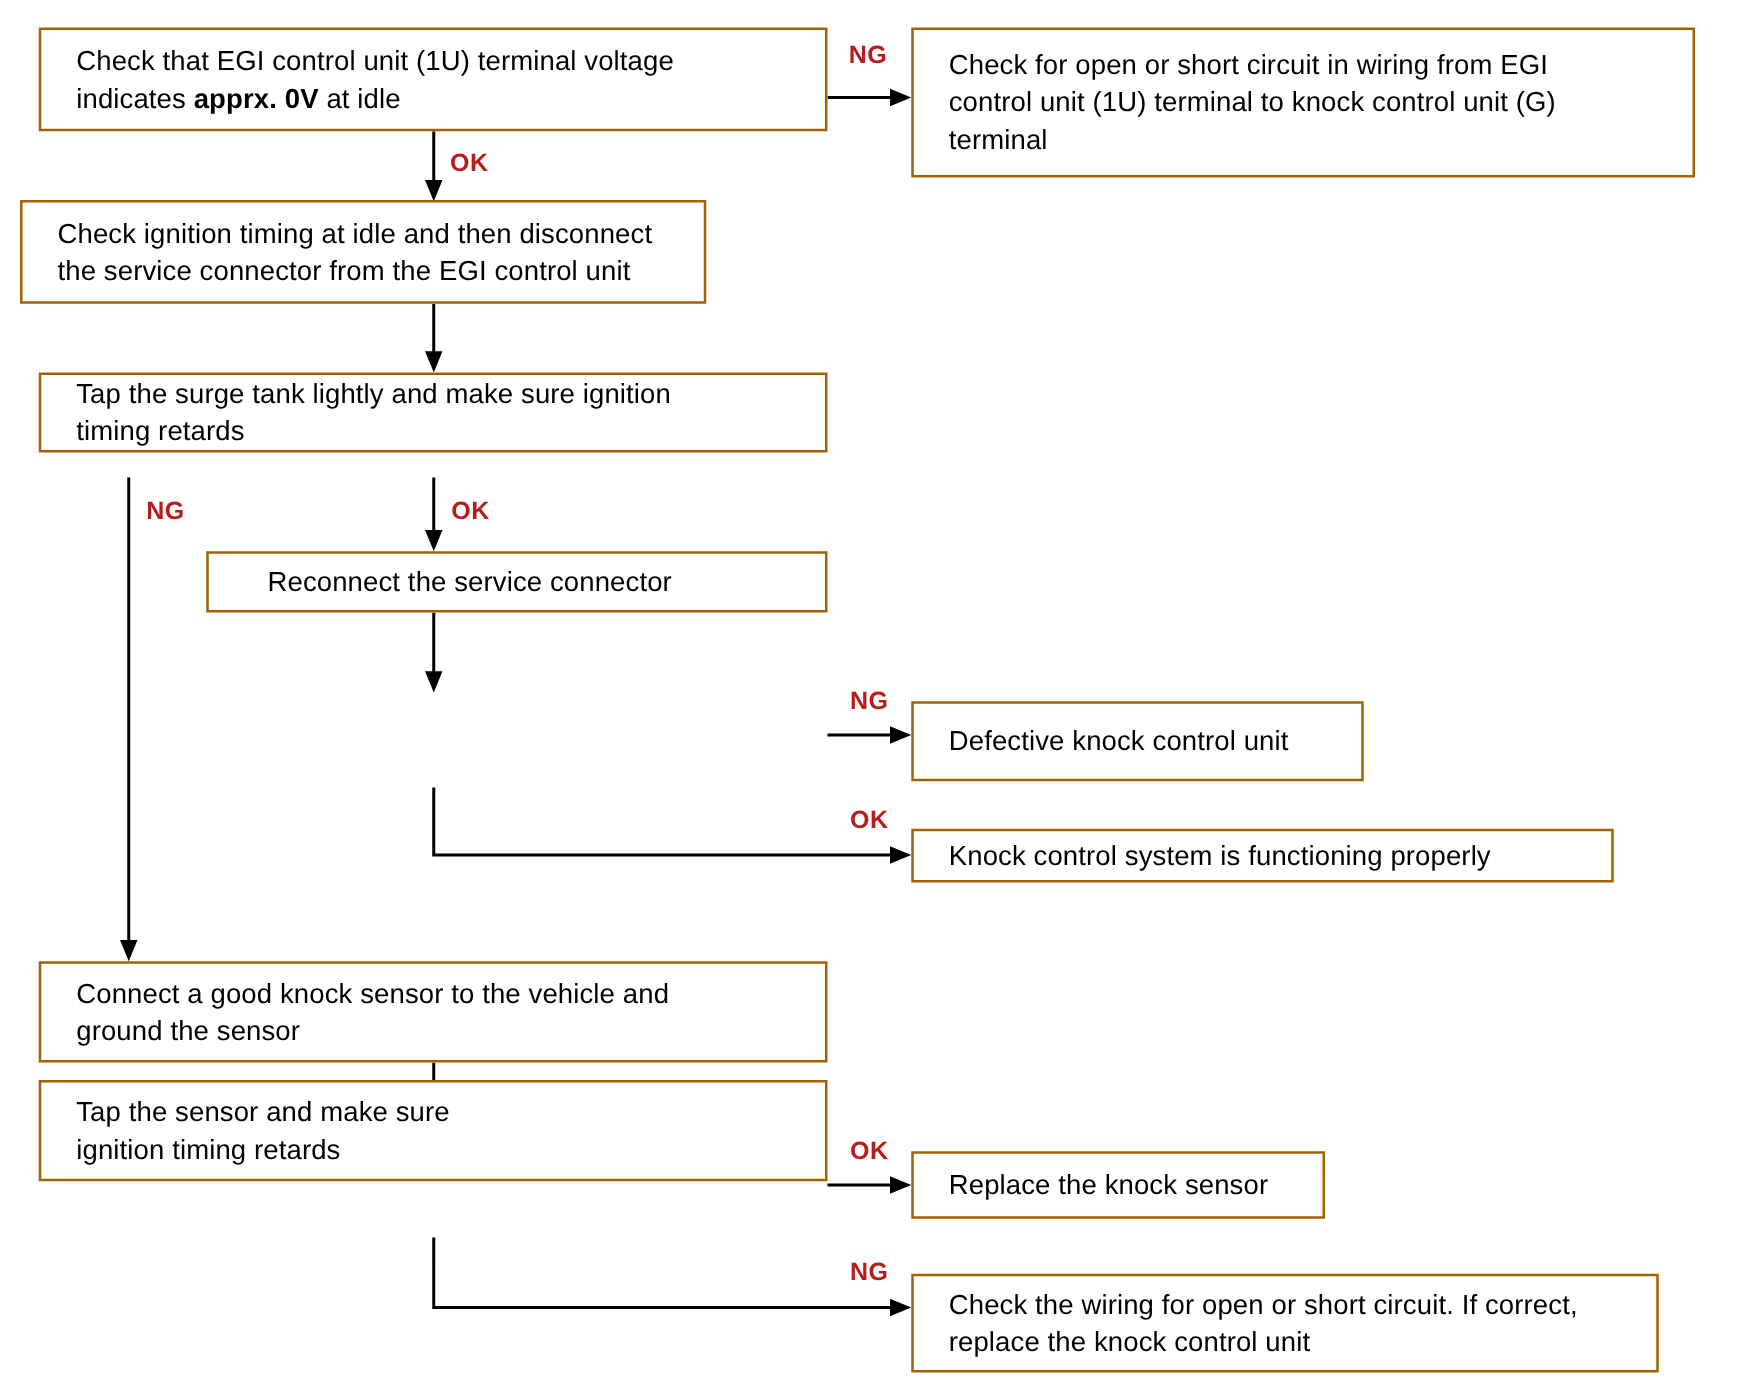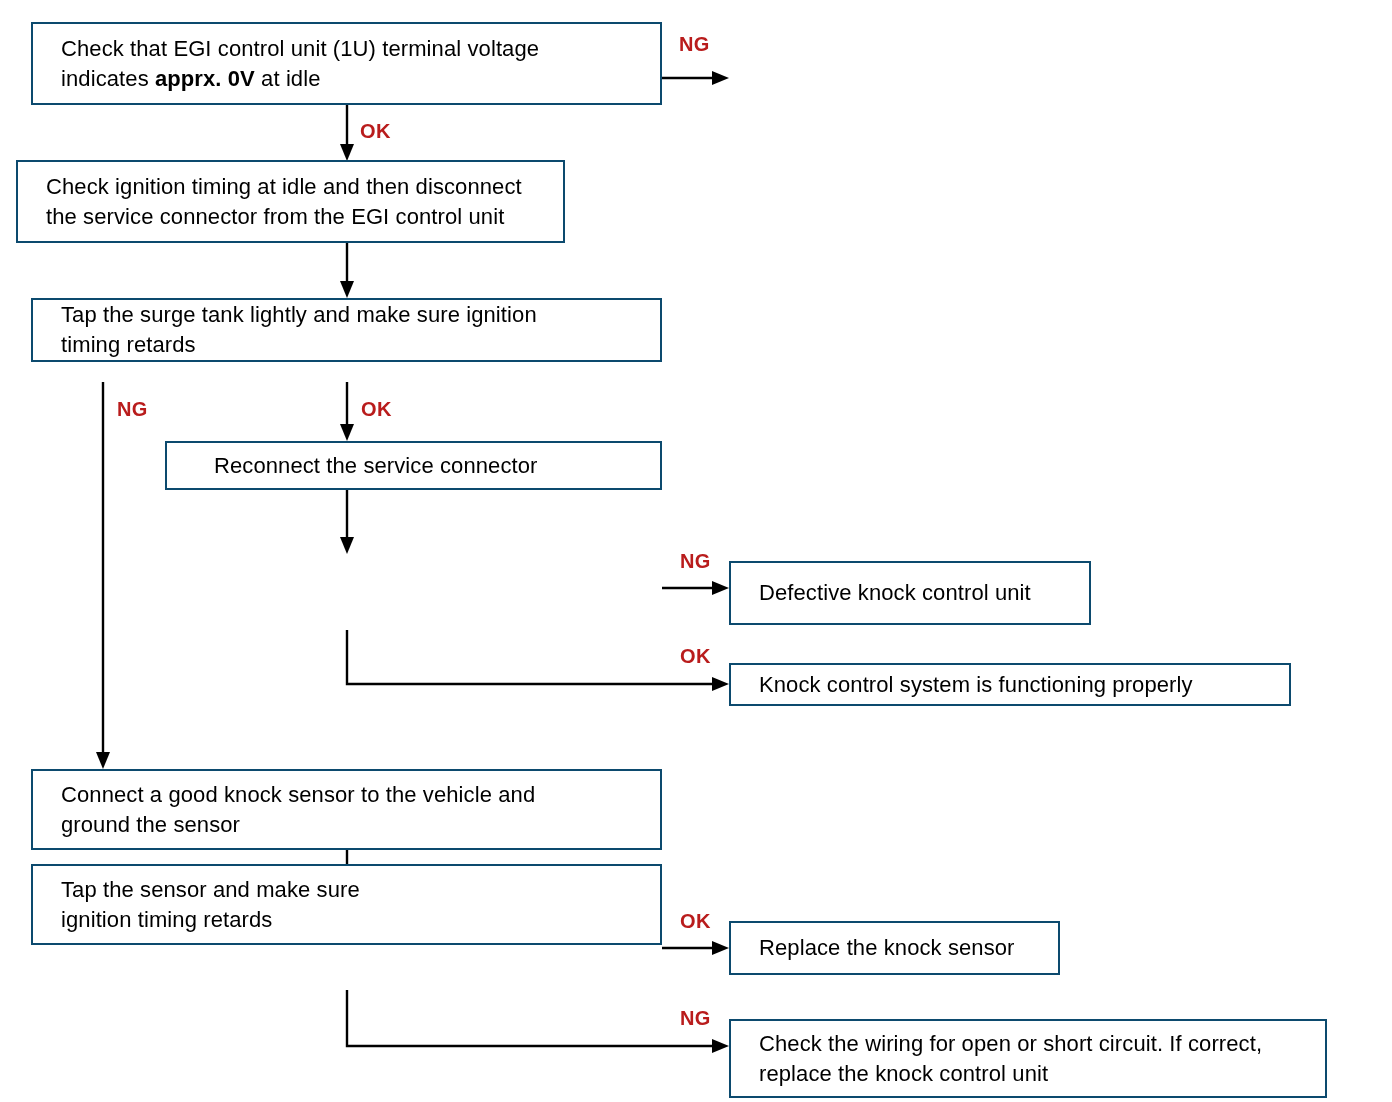--- a/index.html
+++ b/index.html
@@ -11,21 +11,21 @@
     position: relative;
     width: 1392px;
     height: 1102px;
     background: #ffffff;
     font-family: "Liberation Sans", sans-serif;
     overflow: hidden;
   }
   .box {
     position: absolute;
     box-sizing: border-box;
-    border: 2px solid #0c4a6e;
+    border: 2px solid #a16207;
     background: #ffffff;
     display: flex;
     align-items: center;
     z-index: 3;
   }
   .box .txt {
     padding: 0 0 0 28px;
     font-size: 22px;
     line-height: 30px;
     color: #000000;
@@ -100,20 +100,25 @@
     <polygon class="head" points="729,948 712,941 712,955"></polygon>
 
     <polyline points="347,990 347,1046 718,1046"></polyline>
     <polygon class="head" points="729,1046 712,1039 712,1053"></polygon>
   </svg>
 
   <div class="box" style="left:31px; top:22px; width:631px; height:83px;">
     <div class="txt">Check that EGI control unit (1U) terminal voltage<br>indicates <b>apprx. 0V</b> at idle</div>
   </div>
 
+  <div class="box" style="left:729px; top:22px; width:627px; height:120px;">
+    <div class="txt">Check for open or short circuit in wiring from EGI
+control unit (1U) terminal to knock control unit (G)
+terminal</div>
+  </div>
 
   <div class="box" style="left:16px; top:160px; width:549px; height:83px;">
     <div class="txt">Check ignition timing at idle and then disconnect
 the service connector from the EGI control unit</div>
   </div>
 
   <div class="box" style="left:31px; top:298px; width:631px; height:64px;">
     <div class="txt">Tap the surge tank lightly and make sure ignition
 timing retards</div>
   </div>

